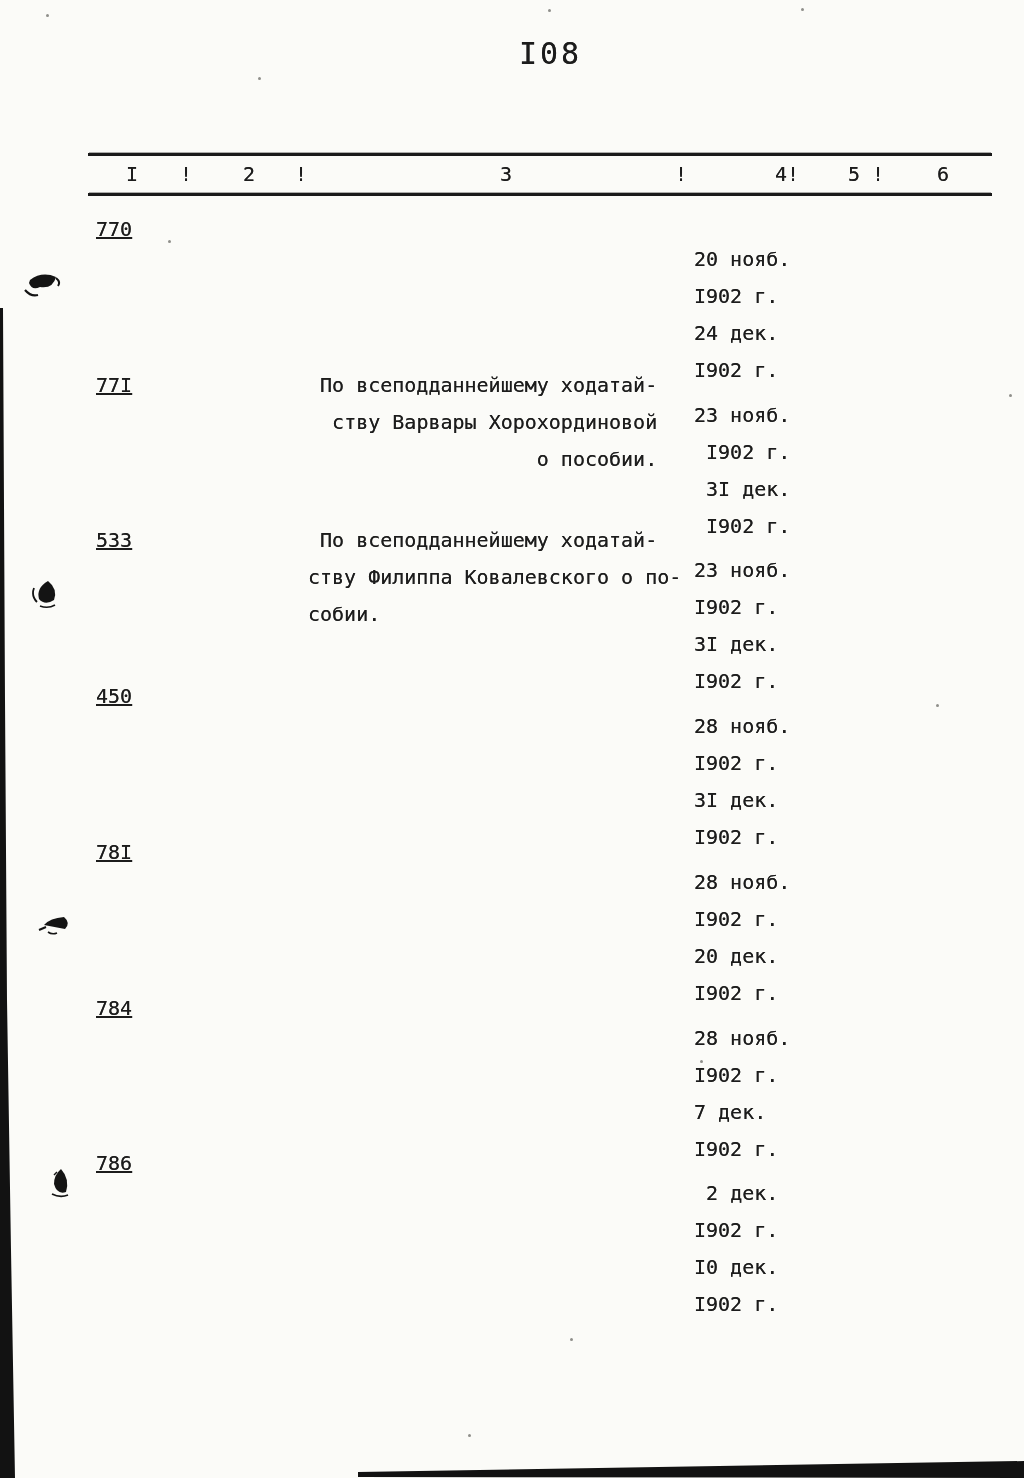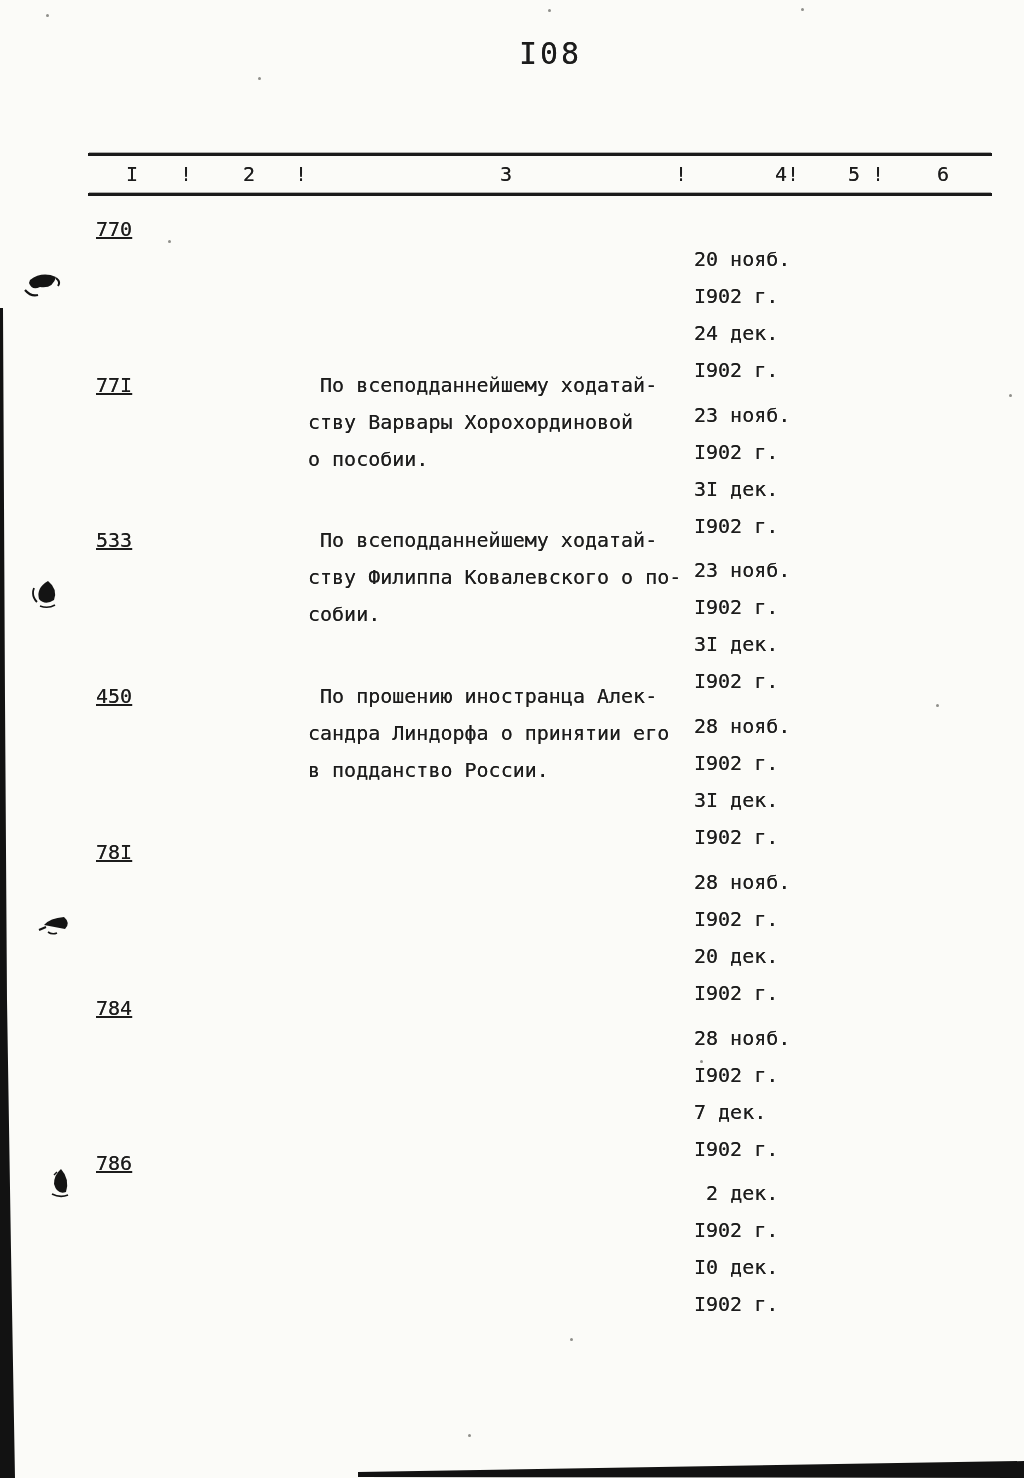--- a/index.html
+++ b/index.html
@@ -67,21 +67,21 @@
     </div>
 
   <div id="entries">
       <div class="entry" style="top: 211px;">
         <div class="num">770</div>
         <div class="dates">20 нояб.
 I902 г.
 24 дек.
 I902 г.</div>
       </div>
-      <div class="entry" style="top: 367px;">
+      <div class="entry" style="top: 367px; text-align: right;">
         <div class="num">77I</div>
         <div class="desc"> По всеподданнейшему ходатай-
 ству Варвары Хорохординовой
 о пособии.</div>
         <div class="dates">23 нояб.
 I902 г.
 3I дек.
 I902 г.</div>
       </div>
       <div class="entry" style="top: 522px;">
@@ -89,23 +89,20 @@
         <div class="desc"> По всеподданнейшему ходатай-
 ству Филиппа Ковалевского о по-
 собии.</div>
         <div class="dates">23 нояб.
 I902 г.
 3I дек.
 I902 г.</div>
       </div>
       <div class="entry" style="top: 678px;">
         <div class="num">450</div>
-        <div class="desc"> По прошению иностранца Алек-
-сандра Линдорфа о принятии его
-в подданство России.</div>
         <div class="dates">28 нояб.
 I902 г.
 3I дек.
 I902 г.</div>
       </div>
       <div class="entry" style="top: 834px;">
         <div class="num">78I</div>
         <div class="dates">28 нояб.
 I902 г.
 20 дек.

